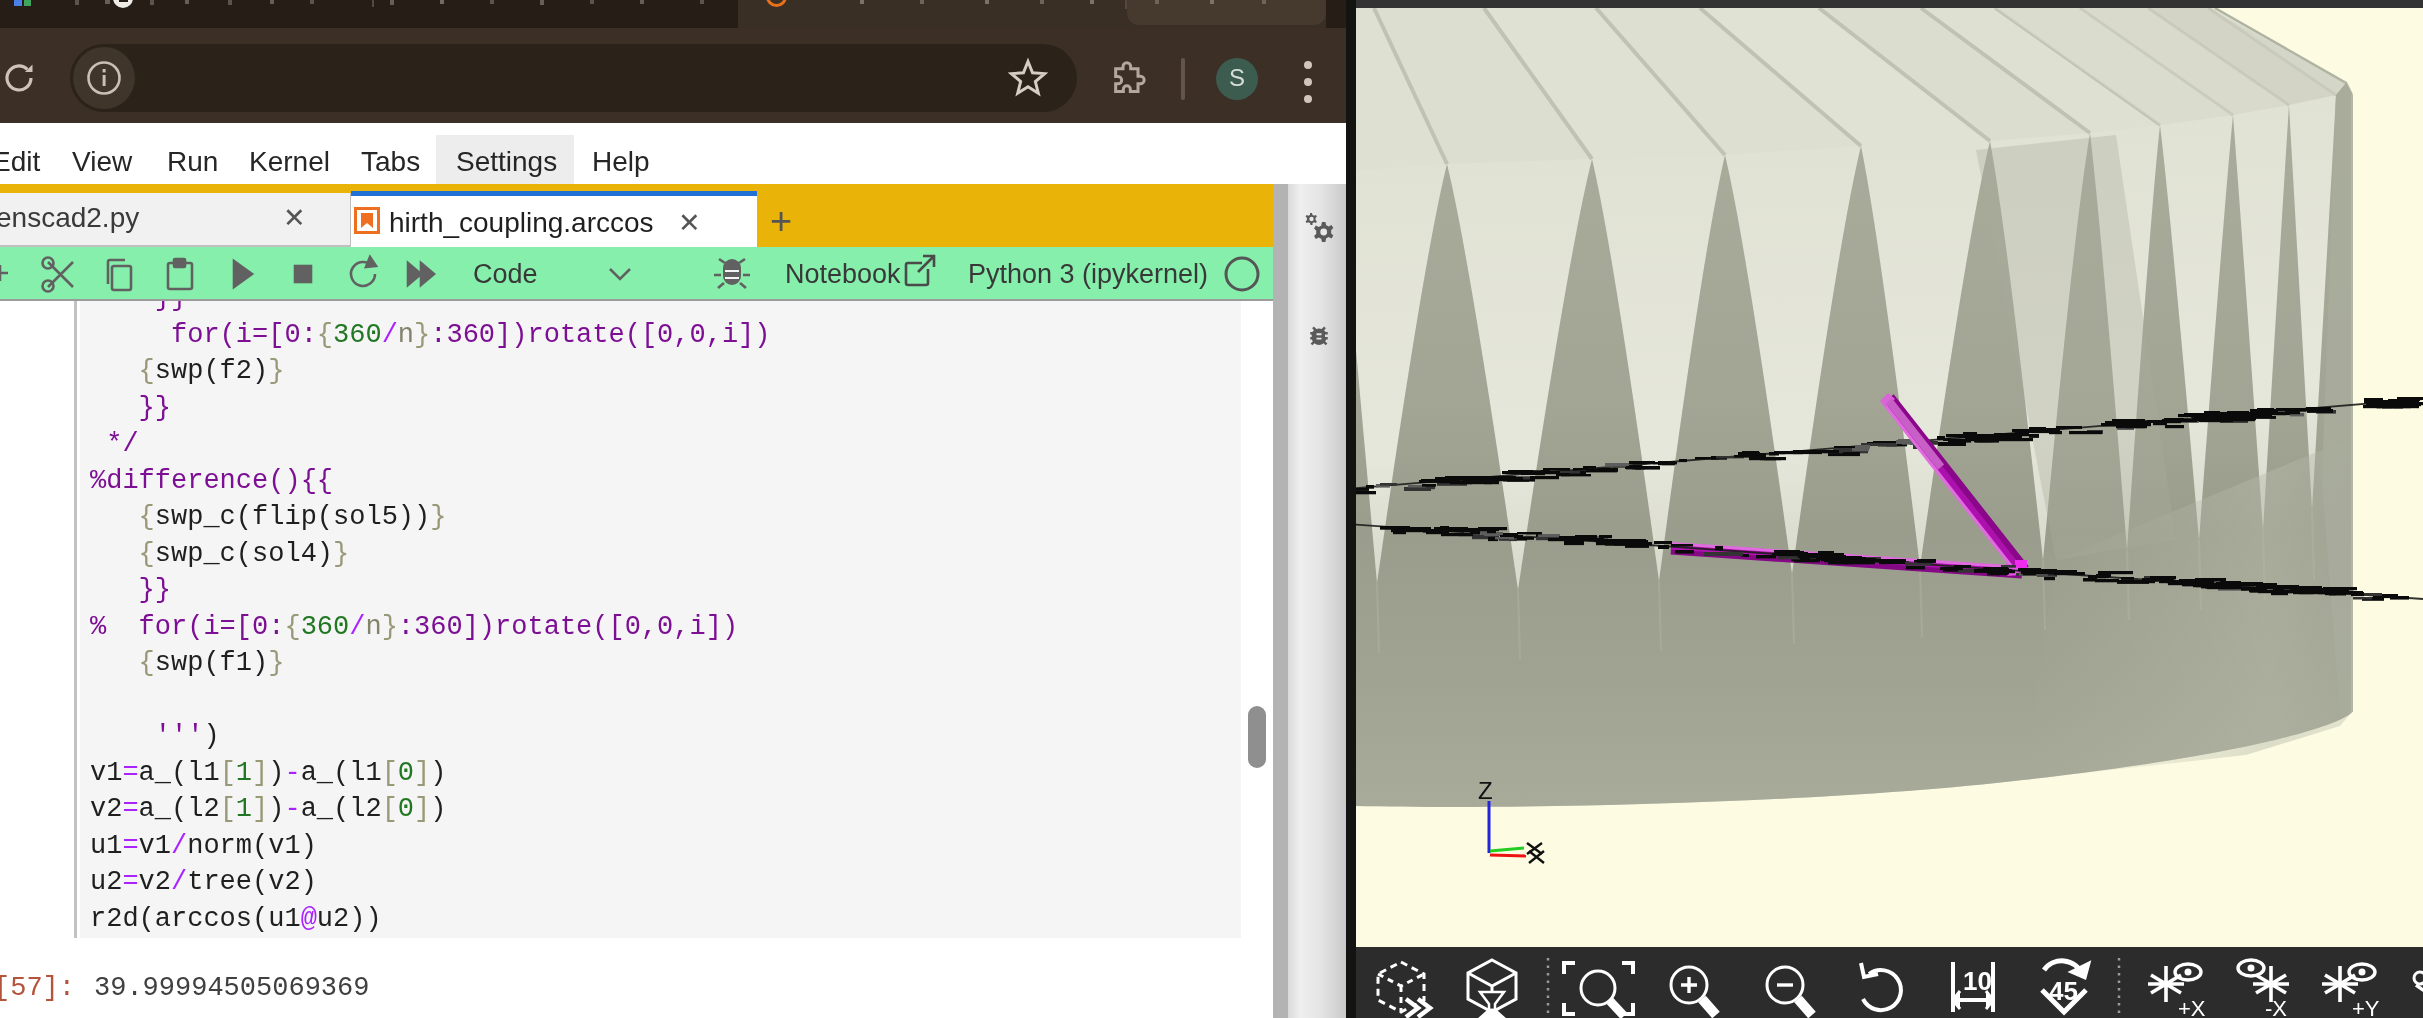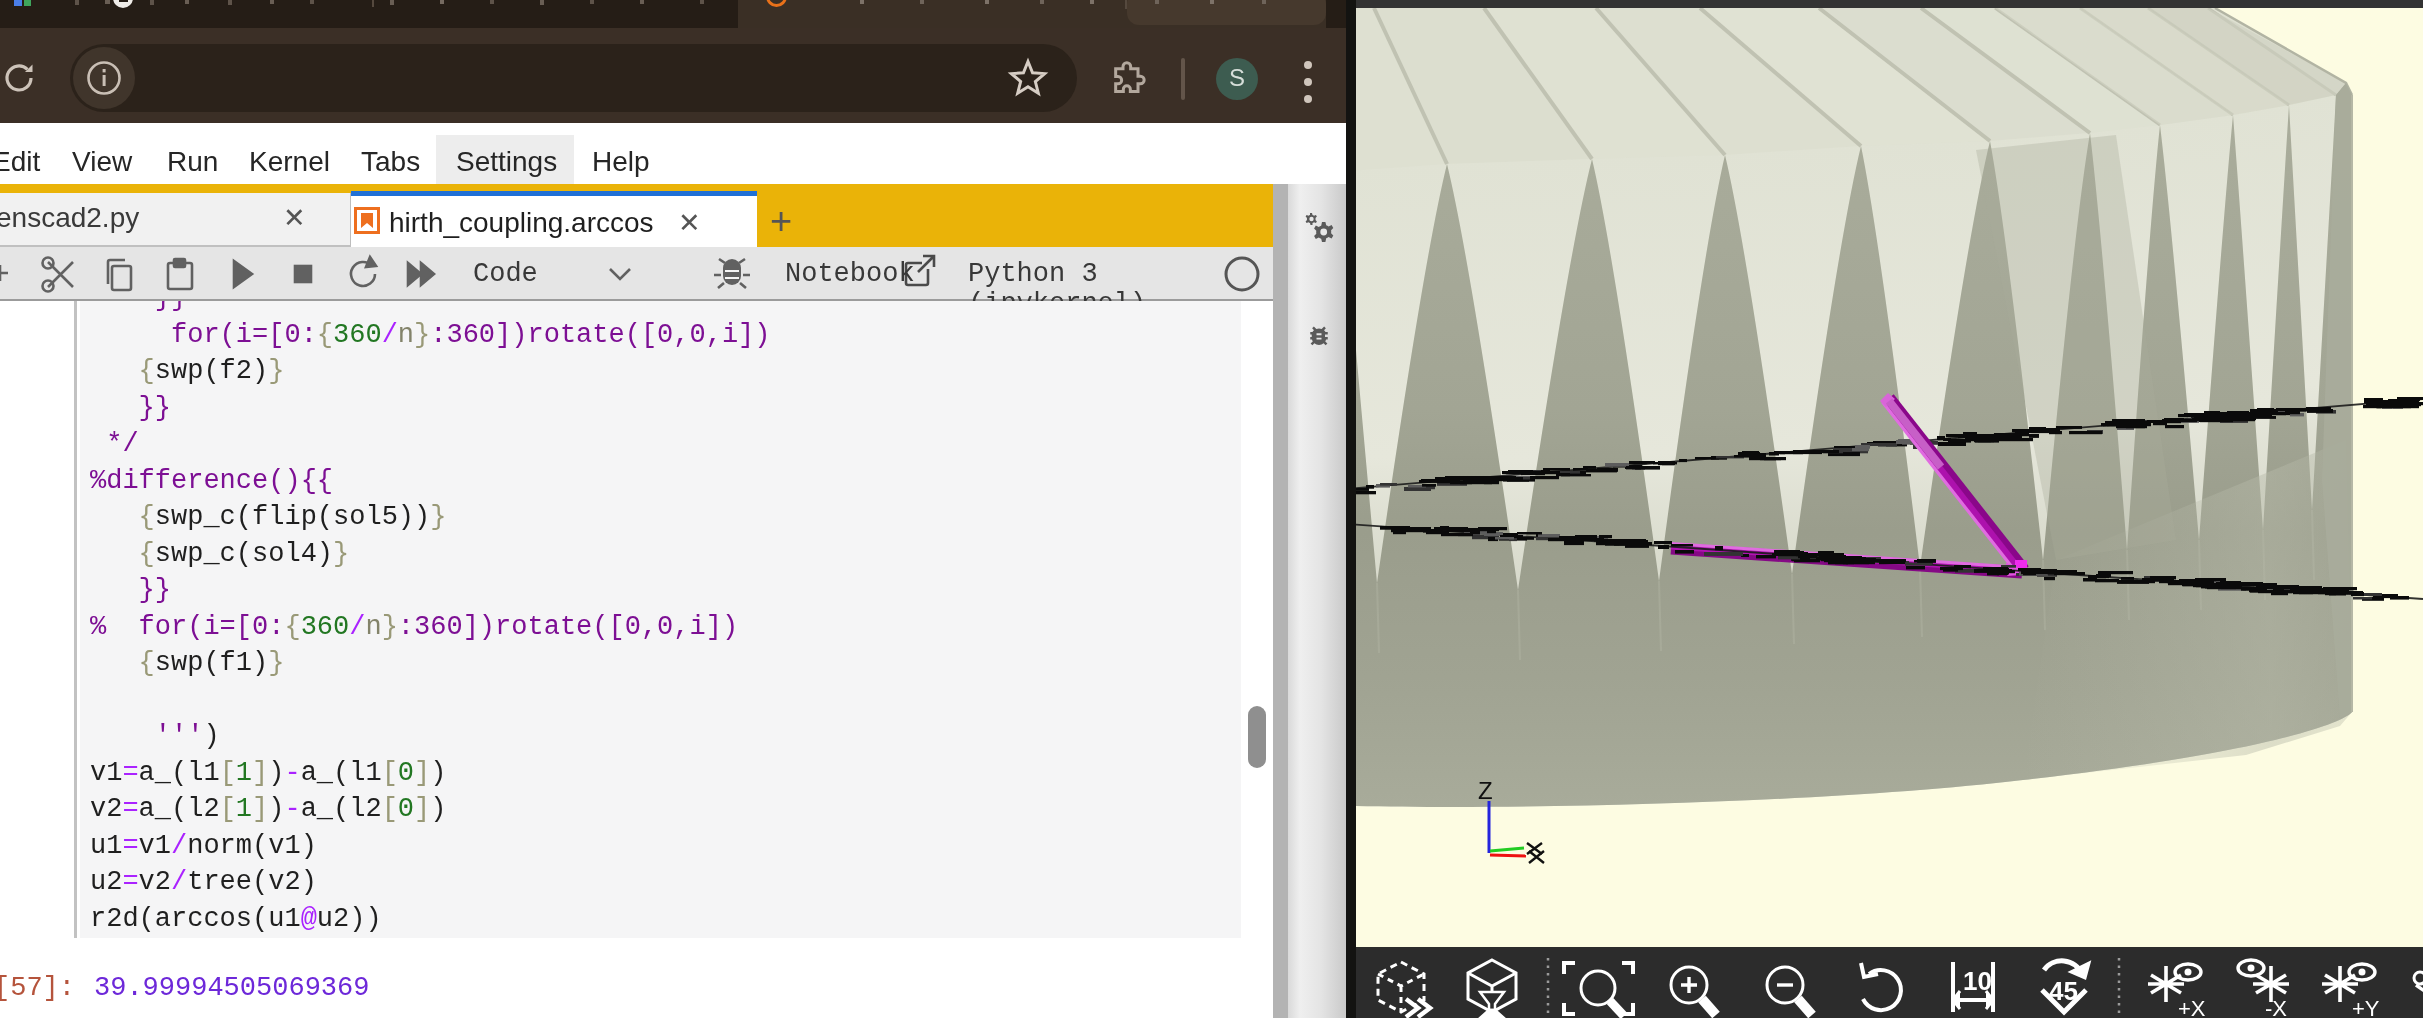--- a/index.html
+++ b/index.html
@@ -15,30 +15,30 @@
 #menubar{left:0;top:123px;width:1346px;height:61px;background:#ffffff;margin-top:9px;}
 .mitem{position:absolute;top:14px;font-size:28px;color:#262626;}
 #sethl{left:436px;top:3px;width:138px;height:58px;background:#ededed;}
 
 #dock{left:0;top:184px;width:1288px;height:63px;background:#eab308;}
 #tab1{left:0;top:9px;width:350px;height:52px;background:#f1f1f1;border-right:1px solid #bdbdbd;border-bottom:2px solid #c0c0c0;}
 #tab2{left:351px;top:7px;width:406px;height:56px;background:#ffffff;border-top:5px solid #2070d6;}
 .tabtxt{position:absolute;font-size:28px;color:#2b2b2b;}
 .xbt{position:absolute;font-size:27px;color:#555;}
 
-#toolbar{left:0;top:247px;width:1273px;height:52px;background:#e5e5e5;border-bottom:2px solid #9b9b9b;font-family:Liberation Mono, monospace;}
+#toolbar{left:0;top:247px;width:1273px;height:52px;background:#86efac;border-bottom:2px solid #9b9b9b;}
 #tbtext{position:absolute;top:12px;font-size:27px;color:#383838;}
 
 #content{left:0;top:301px;width:1273px;height:717px;background:#ffffff;overflow:hidden;}
 #cell{position:absolute;left:80px;top:0px;width:1161px;height:637px;background:#f5f5f6;overflow:hidden;}
 #collapser{position:absolute;left:74px;top:0px;width:3px;height:637px;background:#c2c2c2;}
 pre.code{margin:0;position:absolute;left:10px;top:-21px;font-family:"Liberation Mono",monospace;font-size:27px;line-height:36.5px;letter-spacing:0px;}
 .s{color:#7d0f94;} .o{color:#aa22ff;} .n{color:#227722;} .b{color:#999977;} .v{color:#1f1f1f;} .m{color:#83836a;}
 #outprompt{position:absolute;left:-6px;top:672px;font-family:"Liberation Mono",monospace;font-size:27px;color:#b5543c;}
-#outval{position:absolute;left:94px;top:672px;font-family:"Liberation Mono",monospace;font-size:27px;color:#6d28d9;}
+#outval{position:absolute;left:94px;top:672px;font-family:"Liberation Mono",monospace;font-size:27px;color:#404040;}
 #thumb{position:absolute;left:1248px;top:405px;width:18px;height:62px;border-radius:9px;background:#8f8f8f;}
 
 #rsep{left:1273px;top:184px;width:15px;height:834px;background:#b3b3b3;}
 #rpanel{left:1288px;top:184px;width:60px;height:834px;background:linear-gradient(90deg,#d9d9d9 0%,#efefef 20%,#e4e4e4 55%,#c7c7c7 100%);}
 #gap{left:1346px;top:0;width:10px;height:1018px;background:#131311;}
 </style></head><body>
 <div id="root">
 
 <div id="chrome" class="abs"></div>
 <div id="strip" class="abs">

